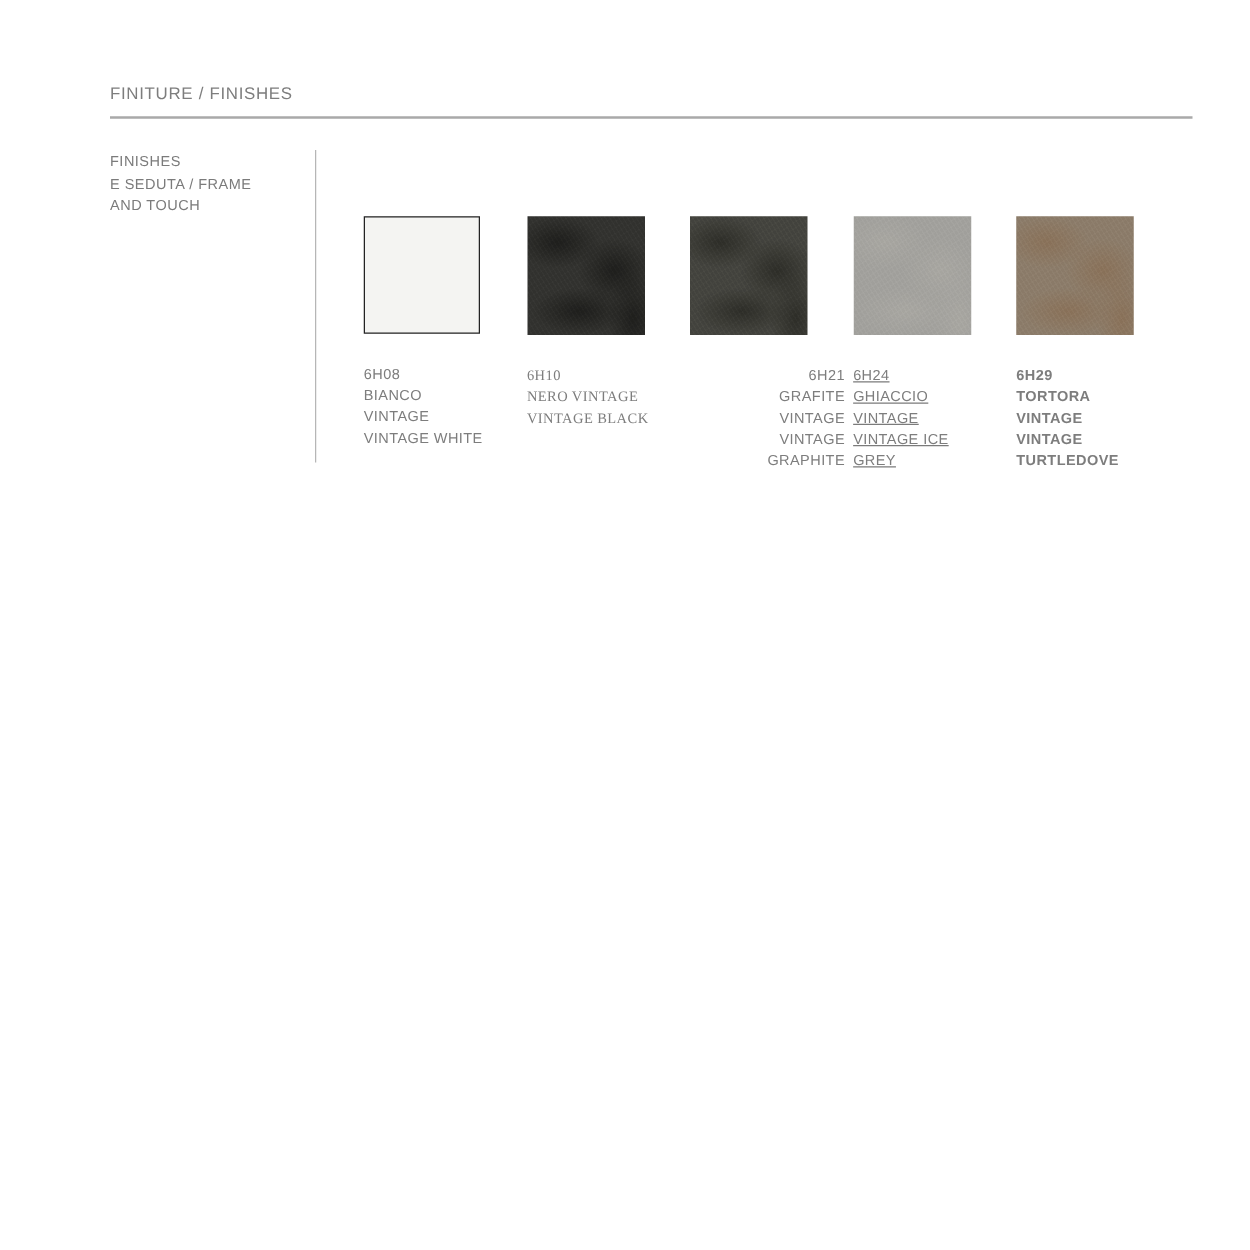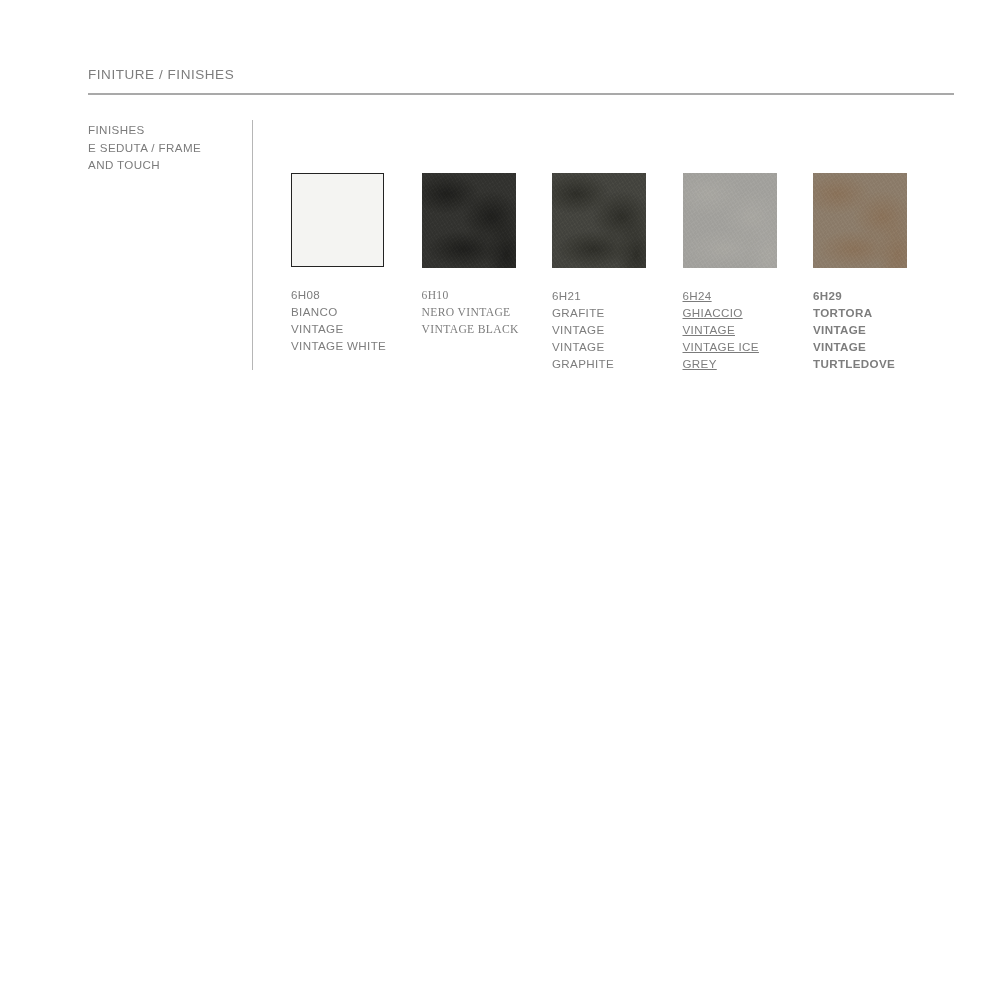--- a/index.html
+++ b/index.html
@@ -129,21 +129,21 @@
     mix-blend-mode: overlay;
   }
   .swatch-chip .grain2 {
     position: absolute;
     inset: 0;
     opacity: 0.30;
     mix-blend-mode: soft-light;
   }
 
   .swatch-labels {
-    margin-top: 19px;
+    margin-top: 24px;
     width: 124px;
   }
   .swatch-labels div {
     font-size: 11.6px;
     letter-spacing: 0.35px;
     line-height: 17px;
     color: #7d7d7d;
   }
 </style>
 </head>
@@ -179,21 +179,21 @@
         <div class="swatch-chip" style="background: rgb(51, 51, 48);">
           <div class="grain" style="background: radial-gradient(55px 34px at 26% 22%, rgb(34, 34, 31) 0%, rgba(0, 0, 0, 0) 62%), radial-gradient(46px 40px at 74% 46%, rgb(34, 34, 31) 0%, rgba(0, 0, 0, 0) 66%), radial-gradient(60px 30px at 44% 80%, rgb(34, 34, 31) 0%, rgba(0, 0, 0, 0) 64%), radial-gradient(30px 52px at 90% 86%, rgb(34, 34, 31) 0%, rgba(0, 0, 0, 0) 70%);"></div>
           <div class="grain2" style="background: repeating-linear-gradient(58deg, rgba(255, 255, 255, 0.16) 0px, rgba(255, 255, 255, 0.16) 1px, rgba(0, 0, 0, 0.1) 1px, rgba(0, 0, 0, 0.1) 3px), repeating-linear-gradient(-34deg, rgba(255, 255, 255, 0.1) 0px, rgba(255, 255, 255, 0.1) 1px, rgba(0, 0, 0, 0.08) 1px, rgba(0, 0, 0, 0.08) 4px);"></div>
         </div>
         <div class="swatch-labels">
           <div>6H10</div>
           <div>NERO VINTAGE</div>
           <div>VINTAGE BLACK</div>
         </div>
       </div>
-      <div class="swatch-cell" style="left: 261px;">
+      <div class="swatch-cell" style="left: 261px; text-align: right;">
         <div class="swatch-chip" style="background: rgb(69, 69, 63);">
           <div class="grain" style="background: radial-gradient(55px 34px at 26% 22%, rgb(50, 50, 45) 0%, rgba(0, 0, 0, 0) 62%), radial-gradient(46px 40px at 74% 46%, rgb(50, 50, 45) 0%, rgba(0, 0, 0, 0) 66%), radial-gradient(60px 30px at 44% 80%, rgb(50, 50, 45) 0%, rgba(0, 0, 0, 0) 64%), radial-gradient(30px 52px at 90% 86%, rgb(50, 50, 45) 0%, rgba(0, 0, 0, 0) 70%);"></div>
           <div class="grain2" style="background: repeating-linear-gradient(58deg, rgba(255, 255, 255, 0.16) 0px, rgba(255, 255, 255, 0.16) 1px, rgba(0, 0, 0, 0.1) 1px, rgba(0, 0, 0, 0.1) 3px), repeating-linear-gradient(-34deg, rgba(255, 255, 255, 0.1) 0px, rgba(255, 255, 255, 0.1) 1px, rgba(0, 0, 0, 0.08) 1px, rgba(0, 0, 0, 0.08) 4px);"></div>
         </div>
         <div class="swatch-labels">
           <div>6H21</div>
           <div>GRAFITE</div>
           <div>VINTAGE</div>
           <div>VINTAGE</div>
           <div>GRAPHITE</div>

